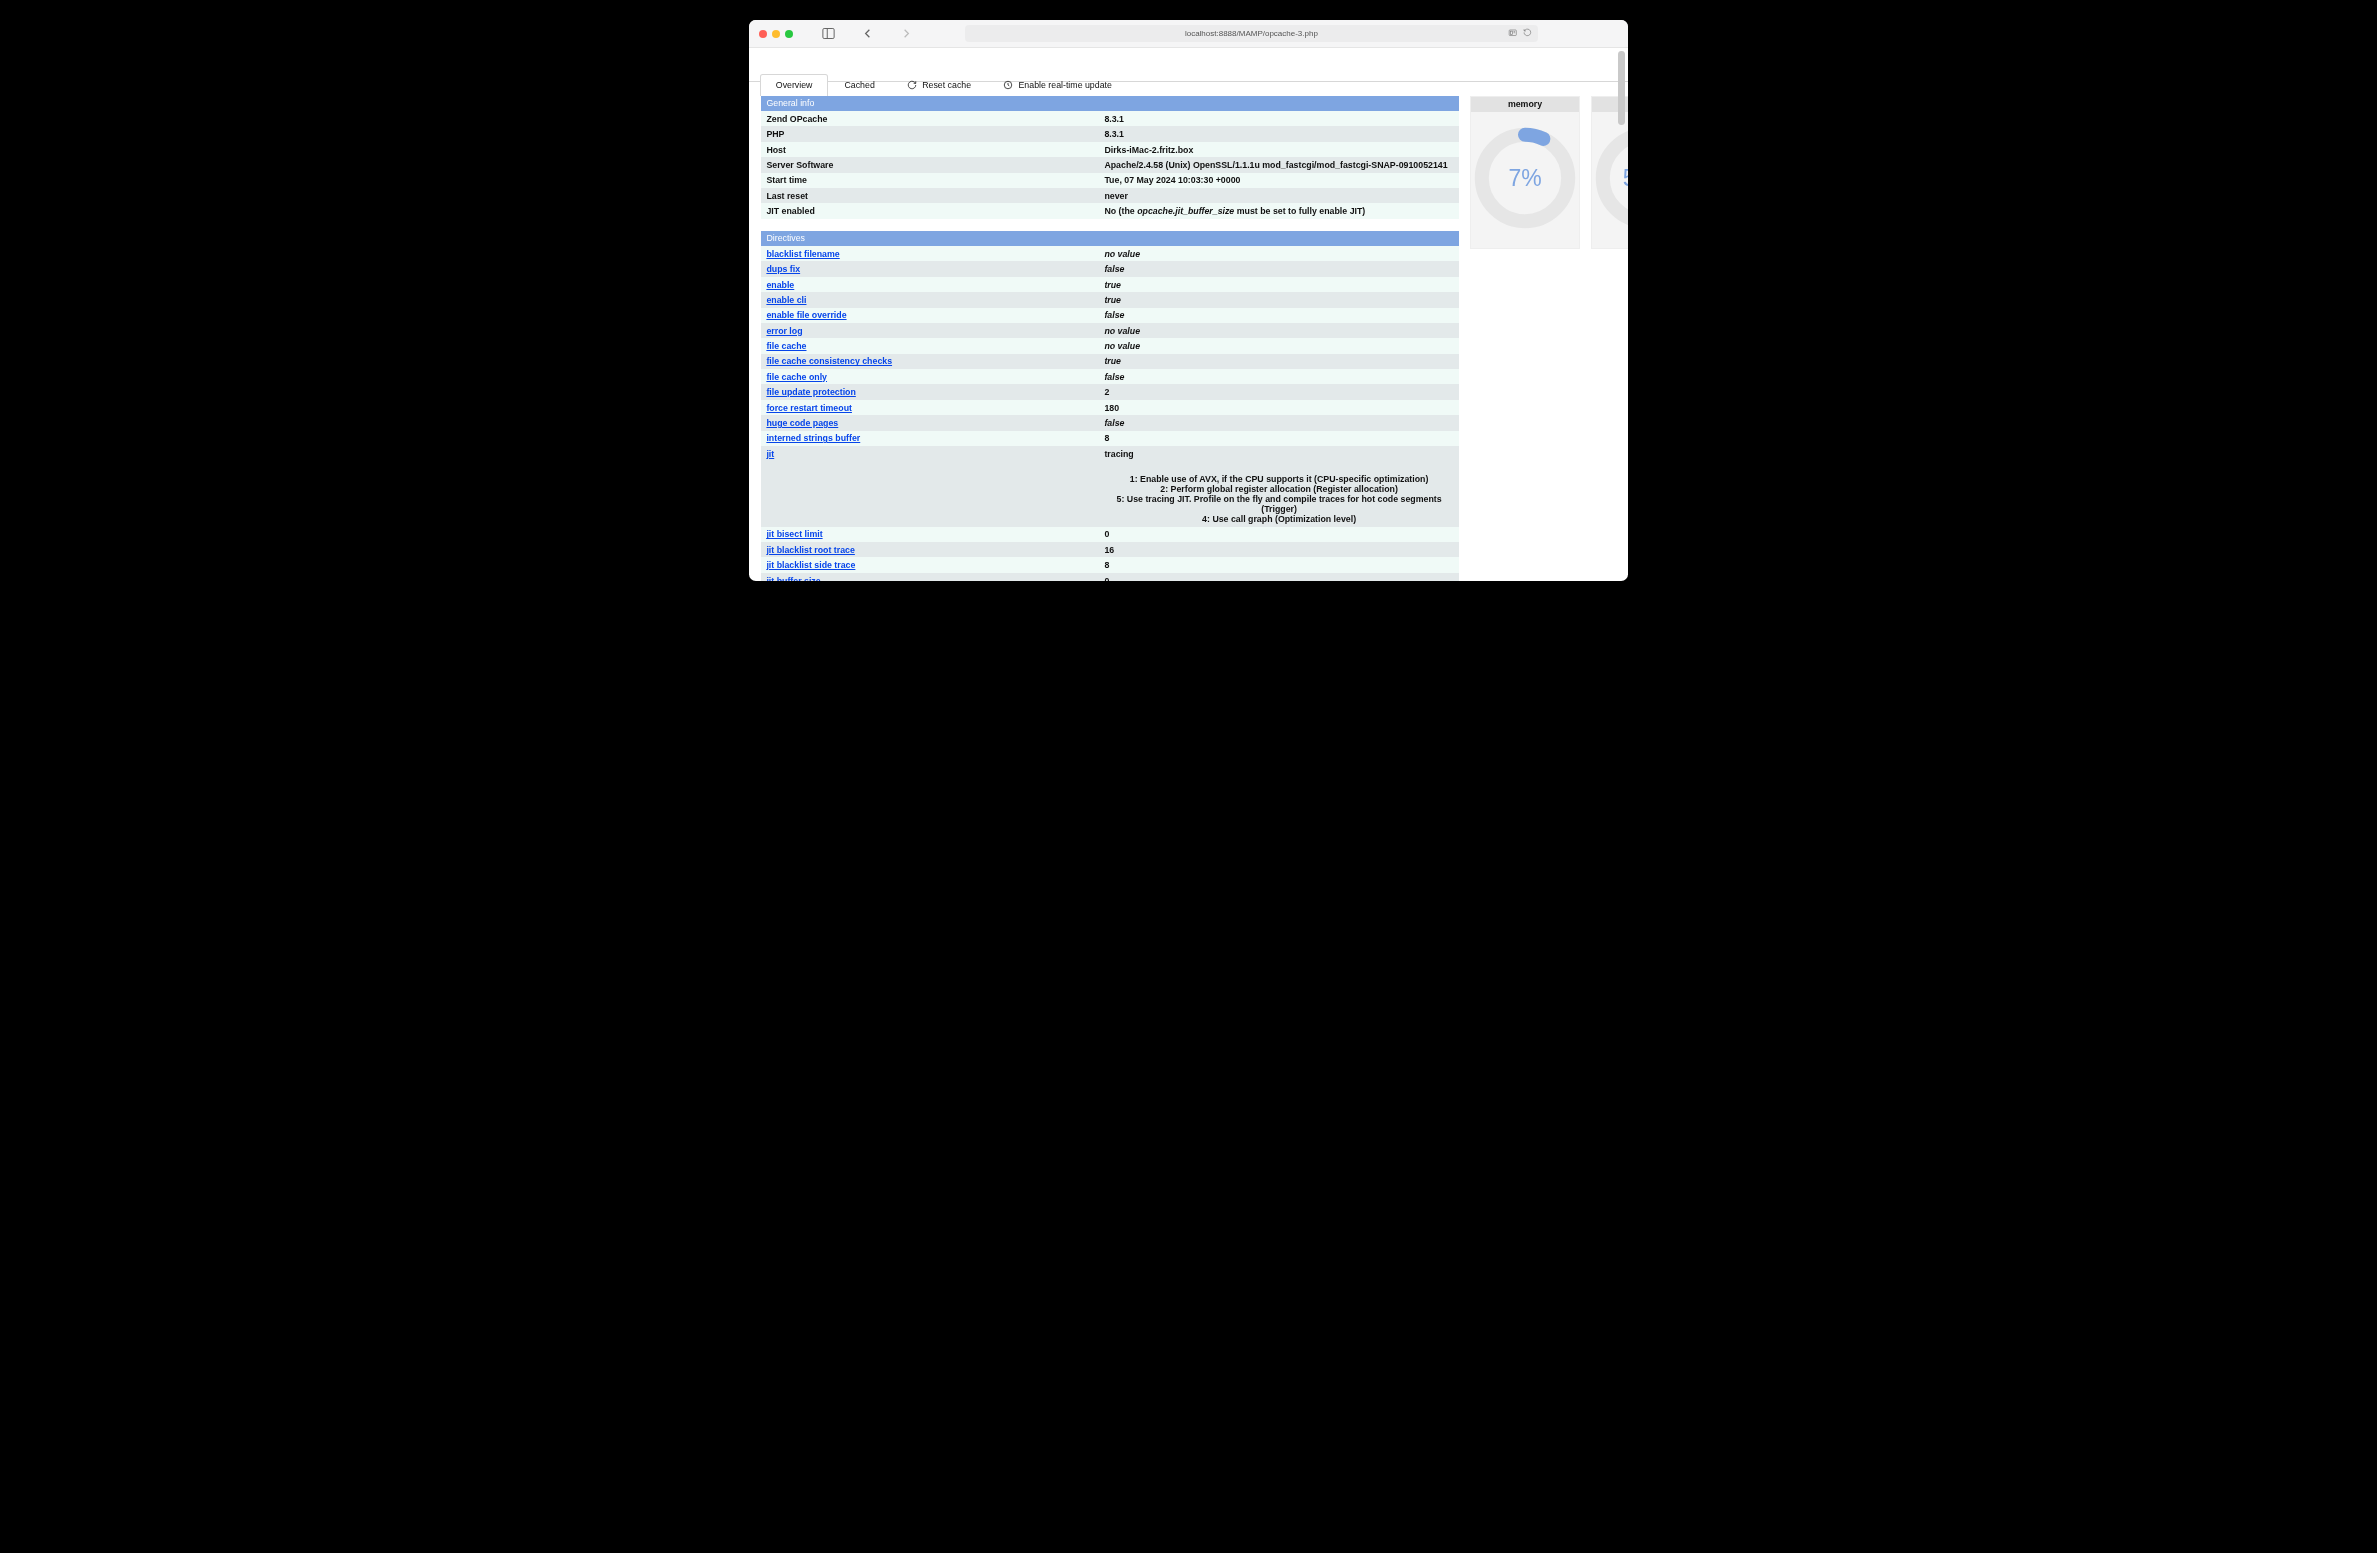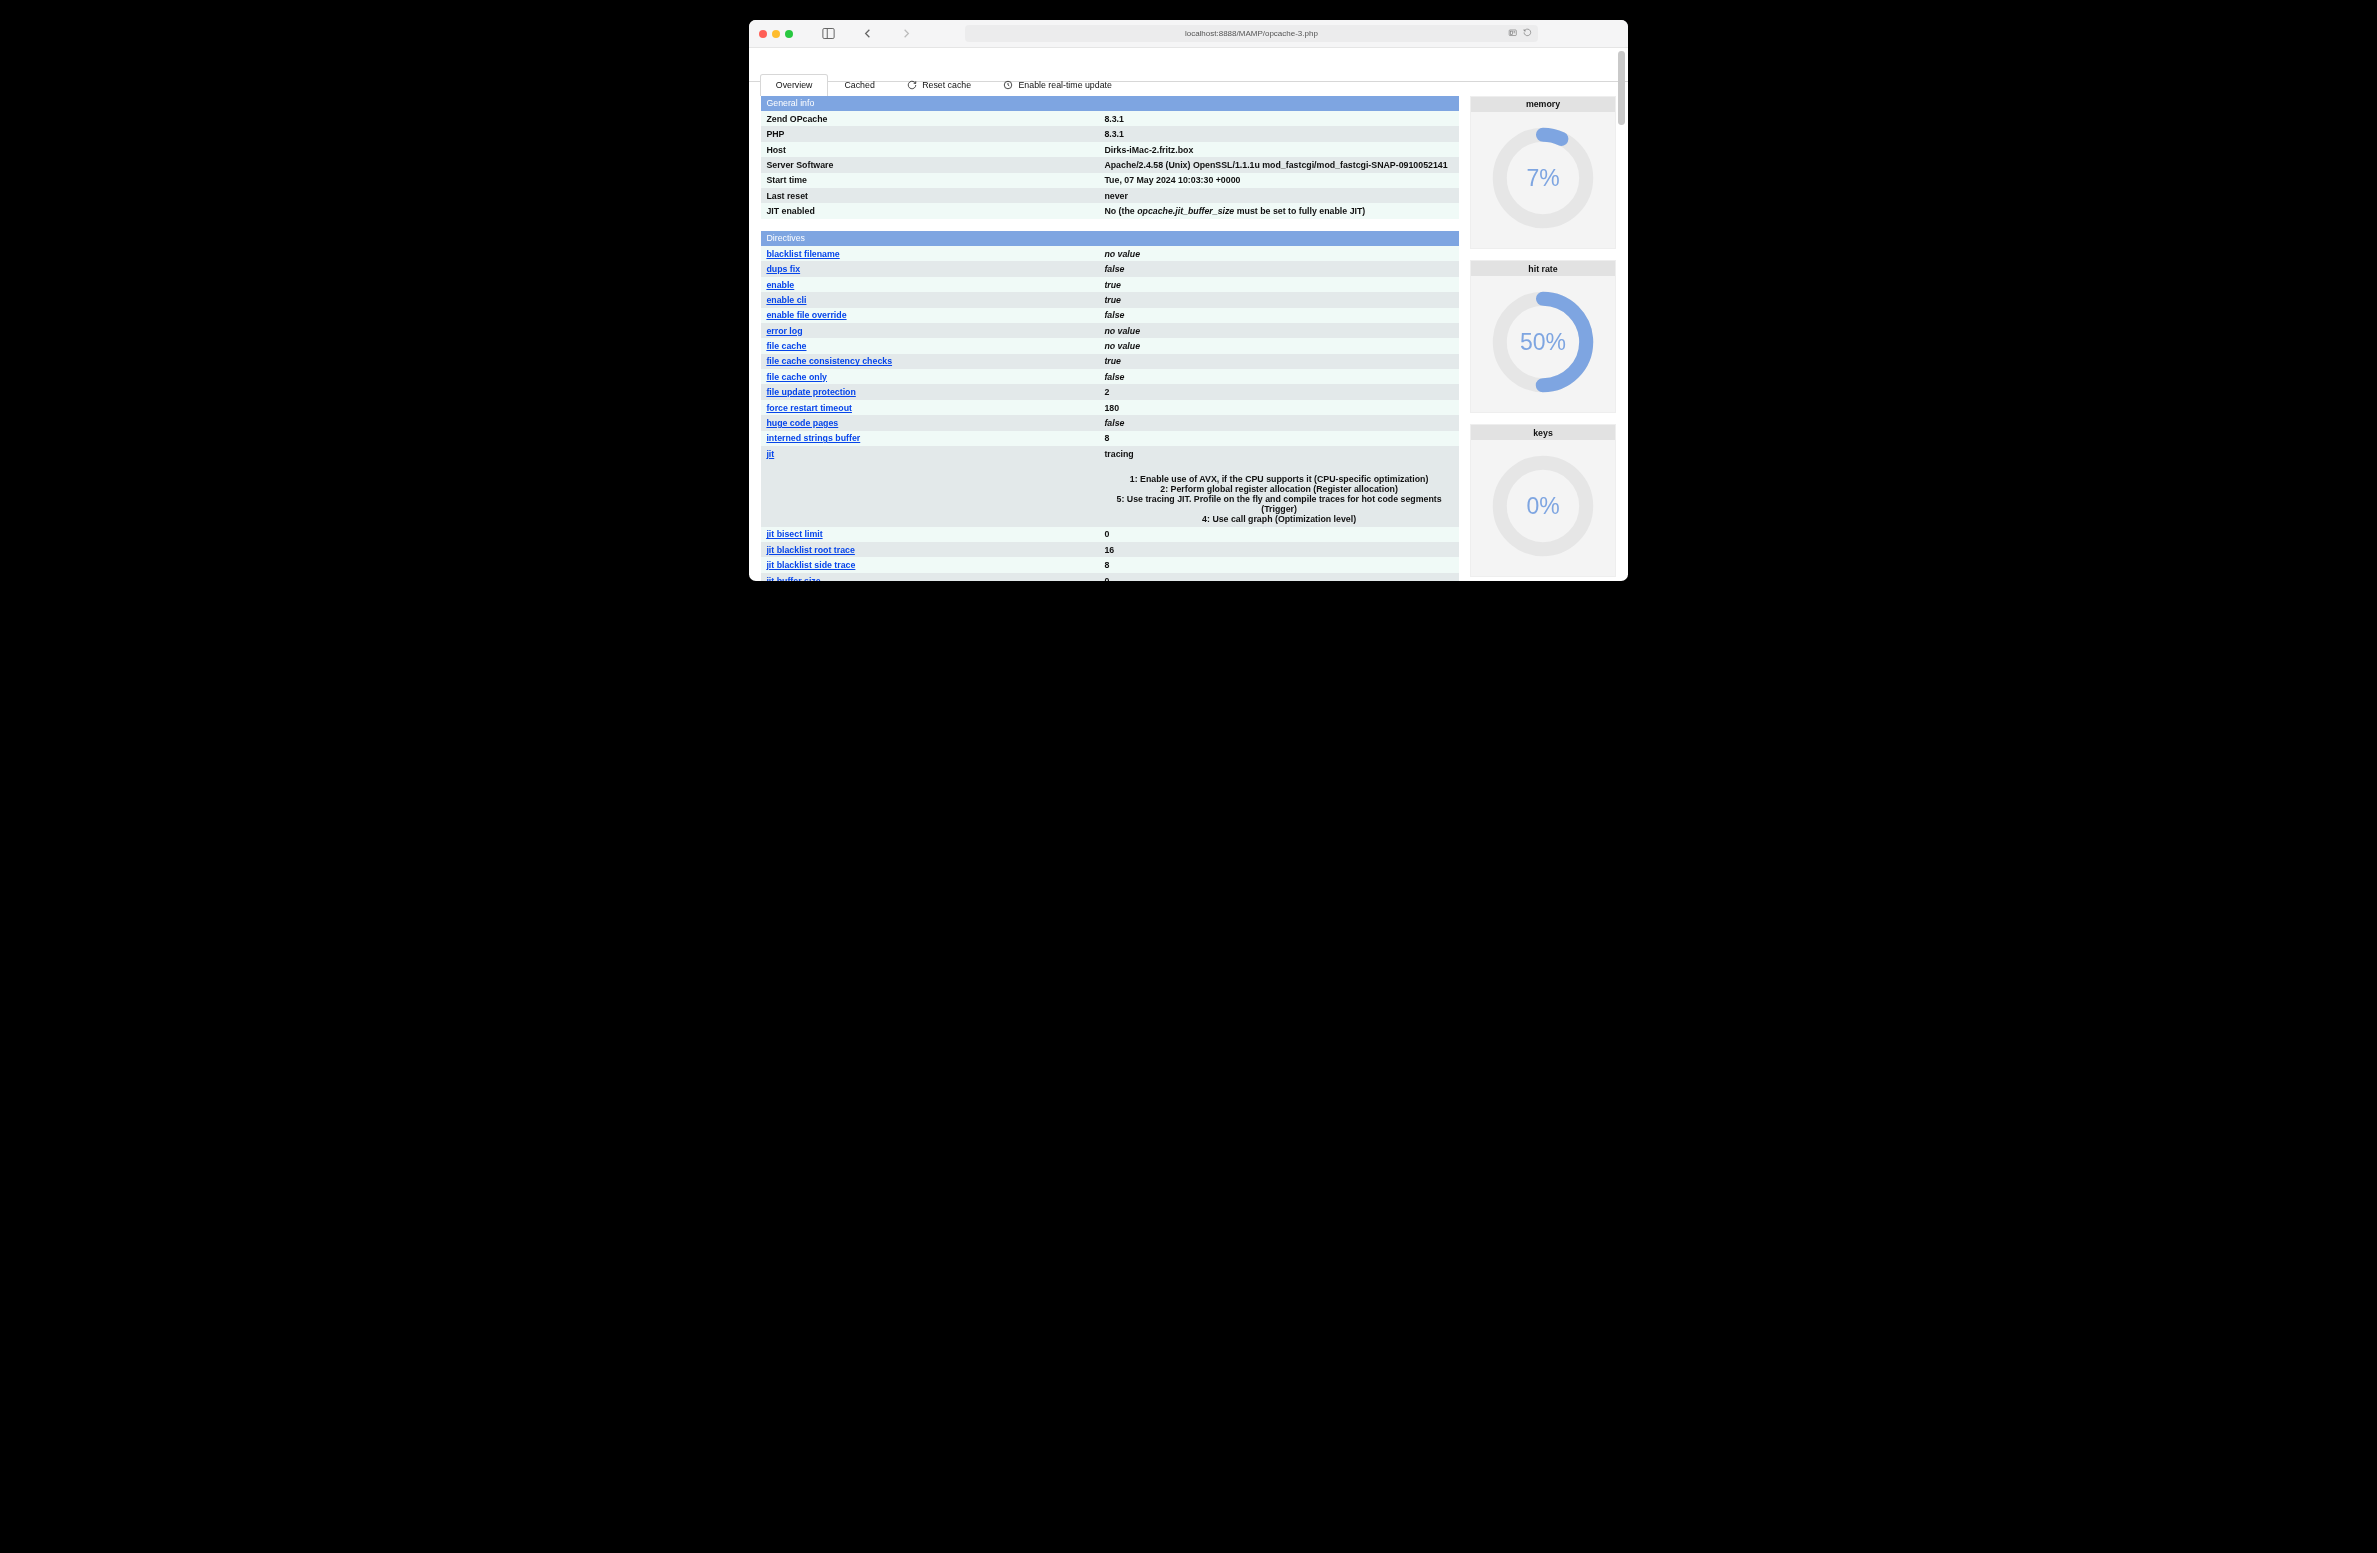--- a/index.html
+++ b/index.html
@@ -67,21 +67,21 @@
   }
   .tab.active{
     border-color:#d7d7d7; background:#fff; border-radius:2.7px 2.7px 0 0;
   }
   .tab svg{width:10px;height:10px;}
   .main{
     flex:1; overflow:auto; padding:13.5px 12px 0 12px;
     display:flex; gap:10.8px; align-items:flex-start;
   }
   .left{flex:1; min-width:0;}
-  .right{width:146px; flex-shrink:0; display:flex; flex-direction:column; gap:10.8px;}
+  .right{width:146px; flex-shrink:0; display:flex; flex-direction:row; gap:10.8px;}
   
   .section-head{
     background:#7ea5e1; color:#fff; font-size:8.8px;
     padding:2.7px 5.4px;
   }
   table{width:100%; border-collapse:collapse; font-size:8.8px;}
   tbody tr td{padding:2.7px 5.4px; vertical-align:top;font-weight:bold;}
   tbody tr:nth-child(odd) td{background:#f0faf7;}
   tbody tr:nth-child(even) td{background:#e3e9ea;}
   td.k{width:338px;}

